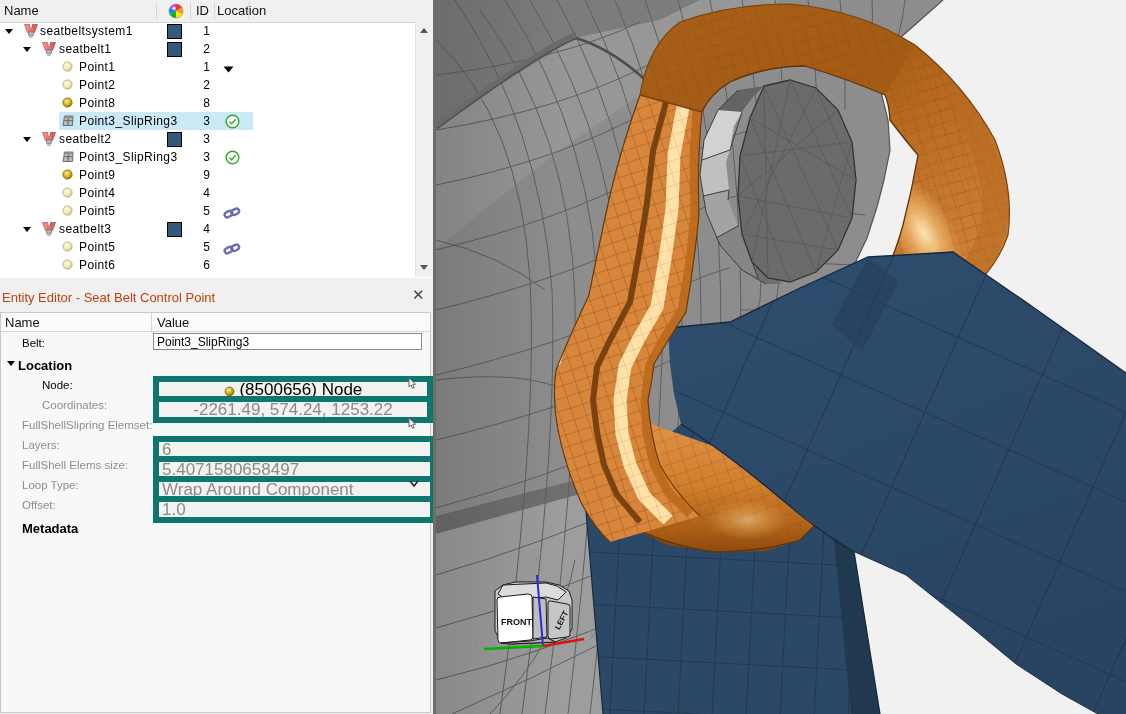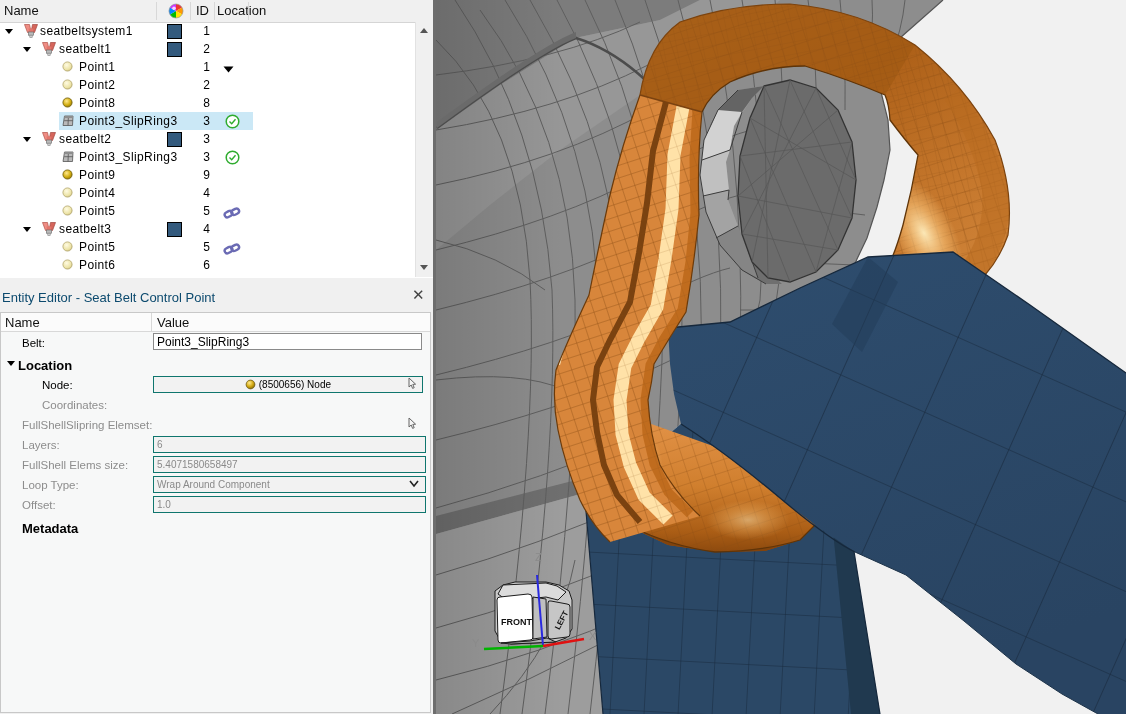--- a/index.html
+++ b/index.html
@@ -17,31 +17,31 @@
   .trow{position:absolute;left:0;width:415px;height:18px;font-size:12px;color:#000;}
   .tlbl{position:absolute;top:2px;white-space:nowrap;letter-spacing:0.4px;}
   .num{position:absolute;top:2px;width:20px;text-align:right;left:190px;}
   .sw{position:absolute;left:167px;top:2px;width:13px;height:13px;background:#335a7d;border:1px solid #000;}
   .arr{position:absolute;top:7px;width:0;height:0;border-left:4px solid transparent;
        border-right:4px solid transparent;border-top:5px solid #000;}
   .sel{position:absolute;left:59px;top:0;width:194px;height:18px;background:#cbe8f6;}
   #sbar{position:absolute;left:415px;top:22px;width:17px;height:255px;background:#f0f0f0;border-left:1px solid #e2e2e2;}
   
   #ee{position:absolute;left:0;top:278px;width:433px;height:436px;background:#f0f0f0;}
-  #eetitle{position:absolute;left:2px;top:12px;font-size:13px;color:#0c4a6e;}
+  #eetitle{position:absolute;left:2px;top:12px;font-size:13px;color:#c2410c;}
   #eex{position:absolute;left:412px;top:8px;font-size:15px;color:#444;}
   #eegrid{position:absolute;left:0px;top:34px;width:429px;height:399px;background:#f7f8f8;
           border:1px solid #c8c8c8;}
   #eghead{position:absolute;left:0;top:0;width:429px;height:18px;background:#fbfbfb;
           border-bottom:1px solid #d8d8d8;font-size:13px;color:#111;}
   .erow{position:absolute;left:0;width:429px;height:20px;font-size:12px;}
   .elbl{position:absolute;top:4px;color:#000;white-space:nowrap;font-size:11.5px;}
   .glbl{color:#8d8d8d;}
   .ebox{position:absolute;left:152px;top:1px;width:268px;height:15px;background:#f2f2f2;
-        border:1px solid #0f766e;color:#8a8a8a;padding-left:3px;line-height:15px;font-size:10px;}
+        border:6px solid #0f766e;color:#8a8a8a;padding-left:3px;line-height:15px;font-size:17px;}
   .ecenter{text-align:center;padding-left:0;}
 </style>
 </head>
 <body>
 <div id="panel">
   <div id="tree">
     <div id="thead">
       <span class="abs" style="left:4px;top:3px;">Name</span>
       <svg class="abs" style="left:168px;top:3px" width="16" height="16" viewBox="0 0 16 16">
         <g>
@@ -304,20 +304,21 @@
                   </radialGradient>
                 </defs>
                 <circle cx="5.5" cy="5.5" r="4.4" fill="url(#nd)" stroke="#5e4c09" stroke-width="0.7"></circle>
               </svg> (8500656) Node</div>
    <span class="abs" style="left:405px;top:2px"><svg width="11" height="13" viewBox="0 0 11 13">
                 <path d="M3 1 L3 10 L5.2 8 L6.6 11.4 L8.2 10.7 L6.8 7.4 L9.6 7.2 Z" fill="#f5f5f5" stroke="#666" stroke-width="1"></path>
               </svg></span>
           </div>
           <div class="erow" style="top:82px">
             <span class="elbl glbl" style="left:41px">Coordinates:</span>
+   <div class="ebox ecenter">-2261.49, 574.24, 1253.22</div>
           </div>
           <div class="erow" style="top:102px">
             <span class="elbl glbl" style="left:21px">FullShellSlipring Elemset:</span>
    <span class="abs" style="left:405px;top:2px"><svg width="11" height="13" viewBox="0 0 11 13">
                 <path d="M3 1 L3 10 L5.2 8 L6.6 11.4 L8.2 10.7 L6.8 7.4 L9.6 7.2 Z" fill="#f5f5f5" stroke="#666" stroke-width="1"></path>
               </svg></span>
           </div>
           <div class="erow" style="top:122px">
             <span class="elbl glbl" style="left:21px">Layers:</span>
    <div class="ebox">6</div>

